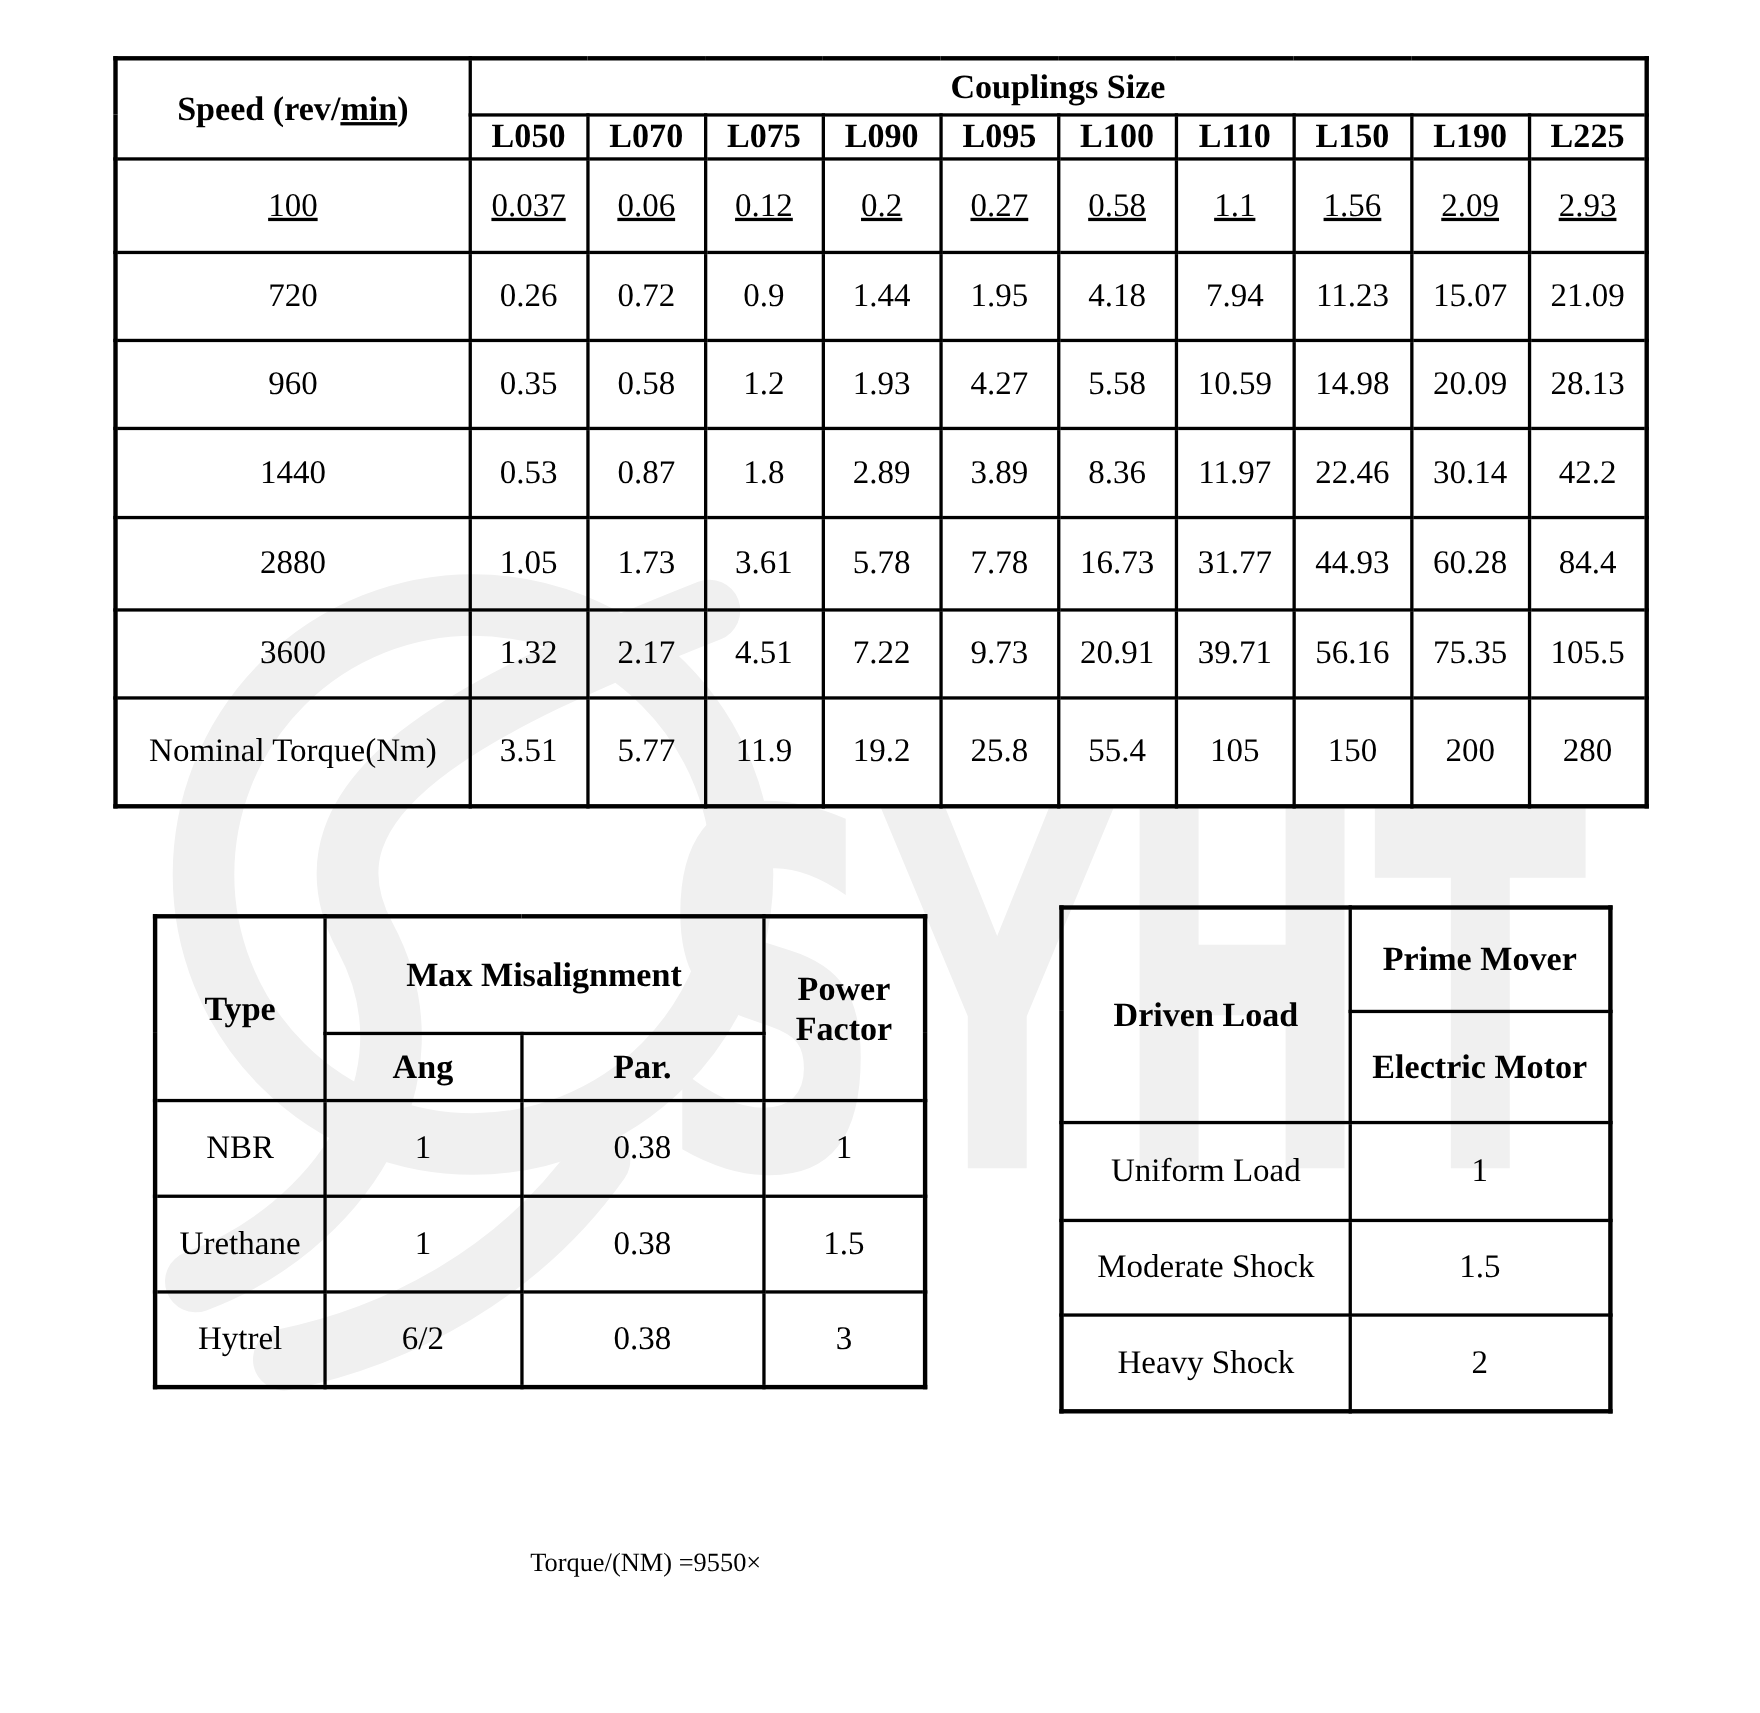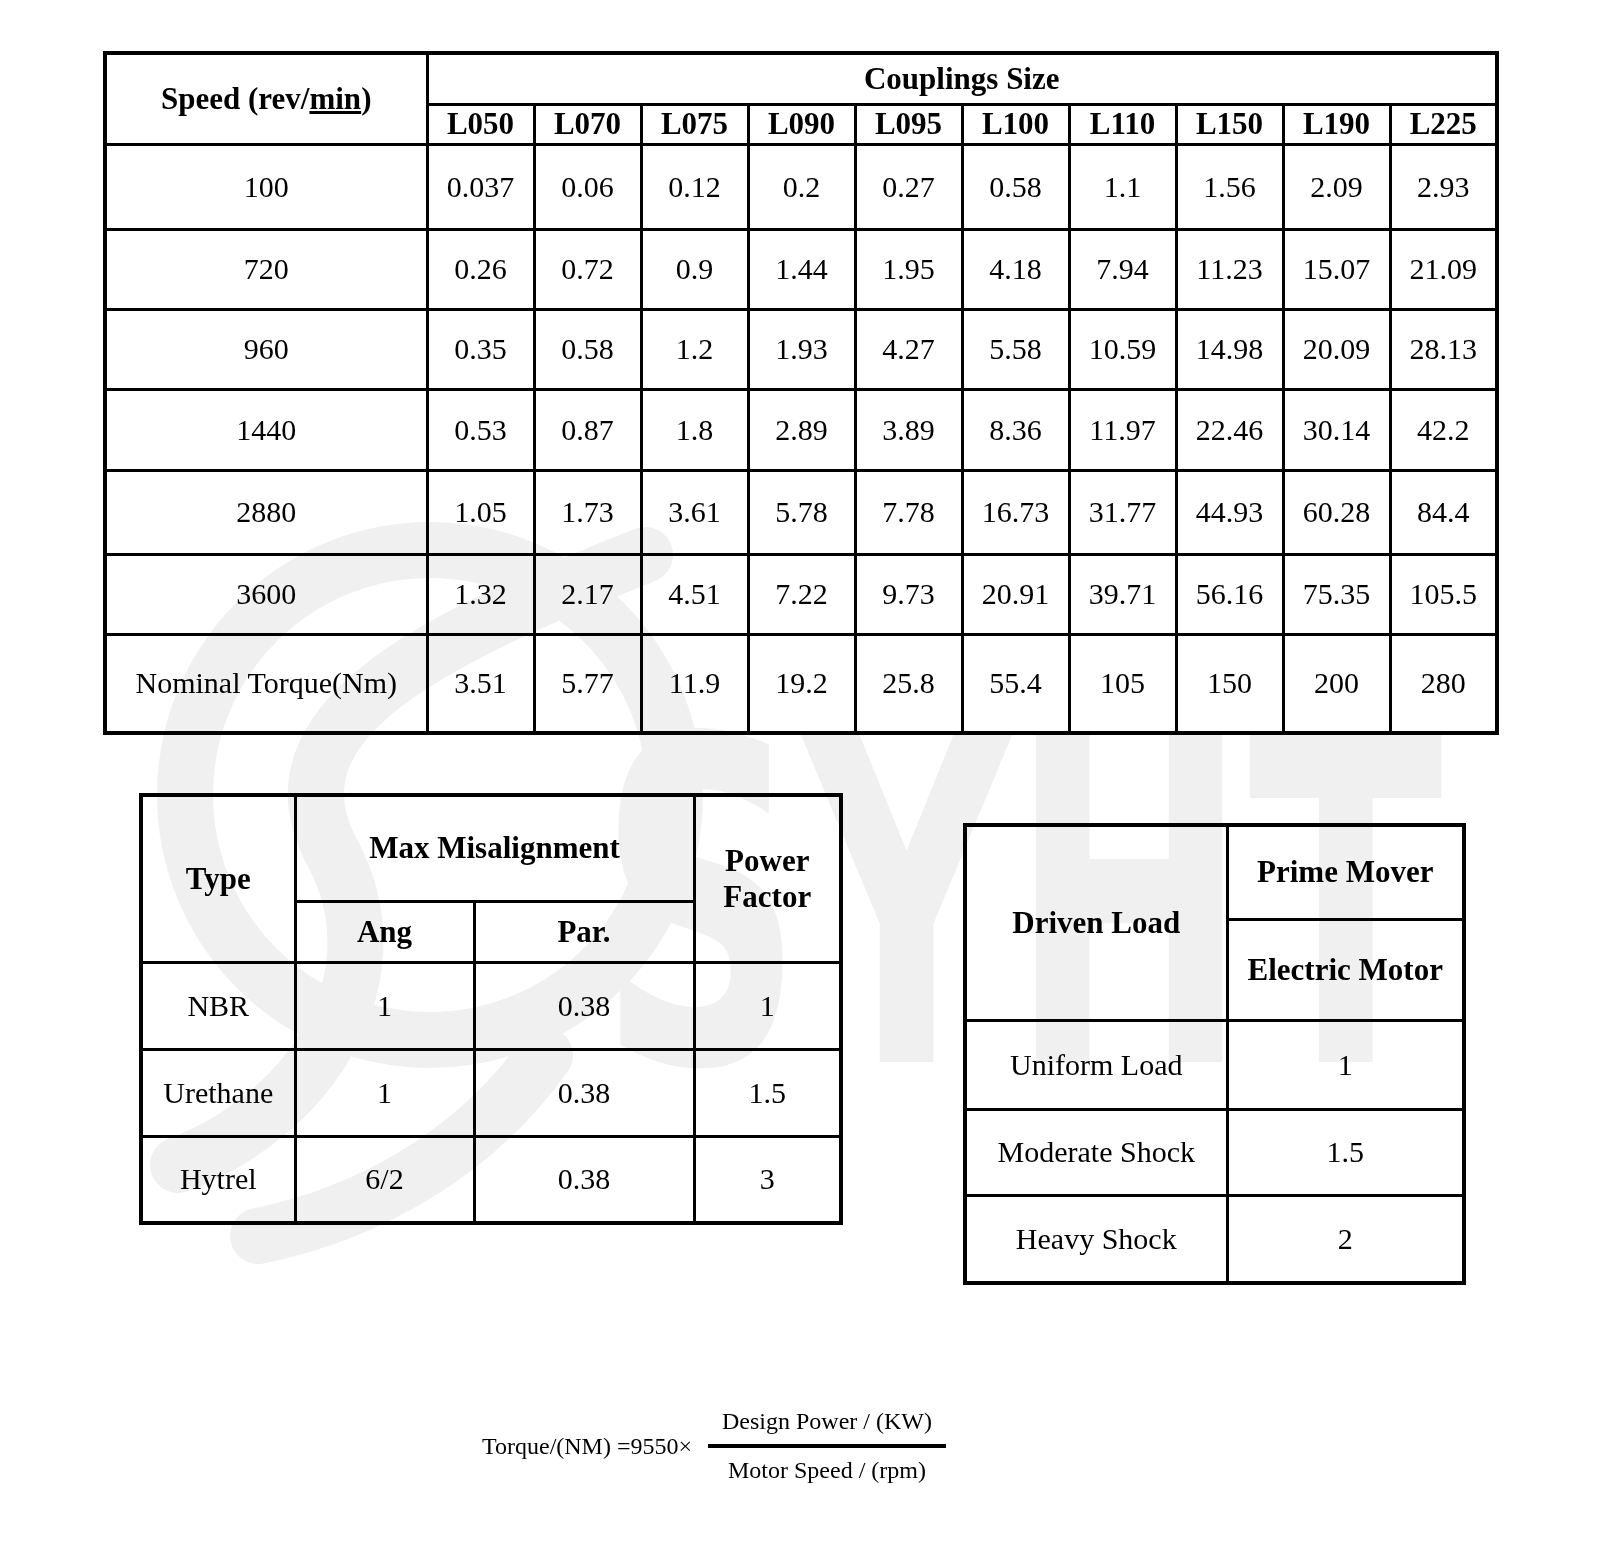--- a/index.html
+++ b/index.html
@@ -15,21 +15,21 @@
   }
   .tbl td{
     border:3px solid #000;text-align:center;vertical-align:middle;
     font-size:30px;padding:0 4px;overflow:hidden;
   }
   .tbl td.bold{font-weight:bold;font-size:31px;}
   .u{text-decoration:underline;}
   
   #couplings{left:103px;top:51px;width:1393px;border-radius:21px;}
   
-  #misalign{left:139px;top:793px;width:700px;}
+  #misalign{left:139px;top:831px;width:700px;}
   
   #service{left:963px;top:823px;width:499px;}
   
   .formula{
     position:absolute;left:482px;top:1408px;display:flex;align-items:center;
     gap:16px;font-size:24px;z-index:1;
   }
   .fraction{display:inline-block;text-align:center;}
   .fraction .num{padding:0 14px 9px 14px;border-bottom:4px solid #000;}
   .fraction .den{padding:9px 14px 0 14px;}
@@ -74,21 +74,21 @@
           <td class="bold">L090</td>
           <td class="bold">L095</td>
           <td class="bold">L100</td>
           <td class="bold">L110</td>
           <td class="bold">L150</td>
           <td class="bold">L190</td>
           <td class="bold">L225</td>
         </tr>
     </tbody>
     <tbody id="main-body">
-        <tr style="height: 85px;">
+        <tr style="height: 85px; text-decoration: underline;">
           <td>100</td>
           <td>0.037</td>
           <td>0.06</td>
           <td>0.12</td>
           <td>0.2</td>
           <td>0.27</td>
           <td>0.58</td>
           <td>1.1</td>
           <td>1.56</td>
           <td>2.09</td>
@@ -236,19 +236,15 @@
       </tr>
       <tr style="height:88px">
         <td>Heavy Shock</td>
         <td>2</td>
       </tr>
     </tbody>
   </table>
 
   <div class="formula">
     <span>Torque/(NM) =9550×</span>
-    <span class="fraction">
-      <span class="num" style="display:block">Design Power / (KW)</span>
-      <span class="den" style="display:block">Motor Speed / (rpm)</span>
-    </span>
   </div>
 
 </div>
 
 </body></html>

